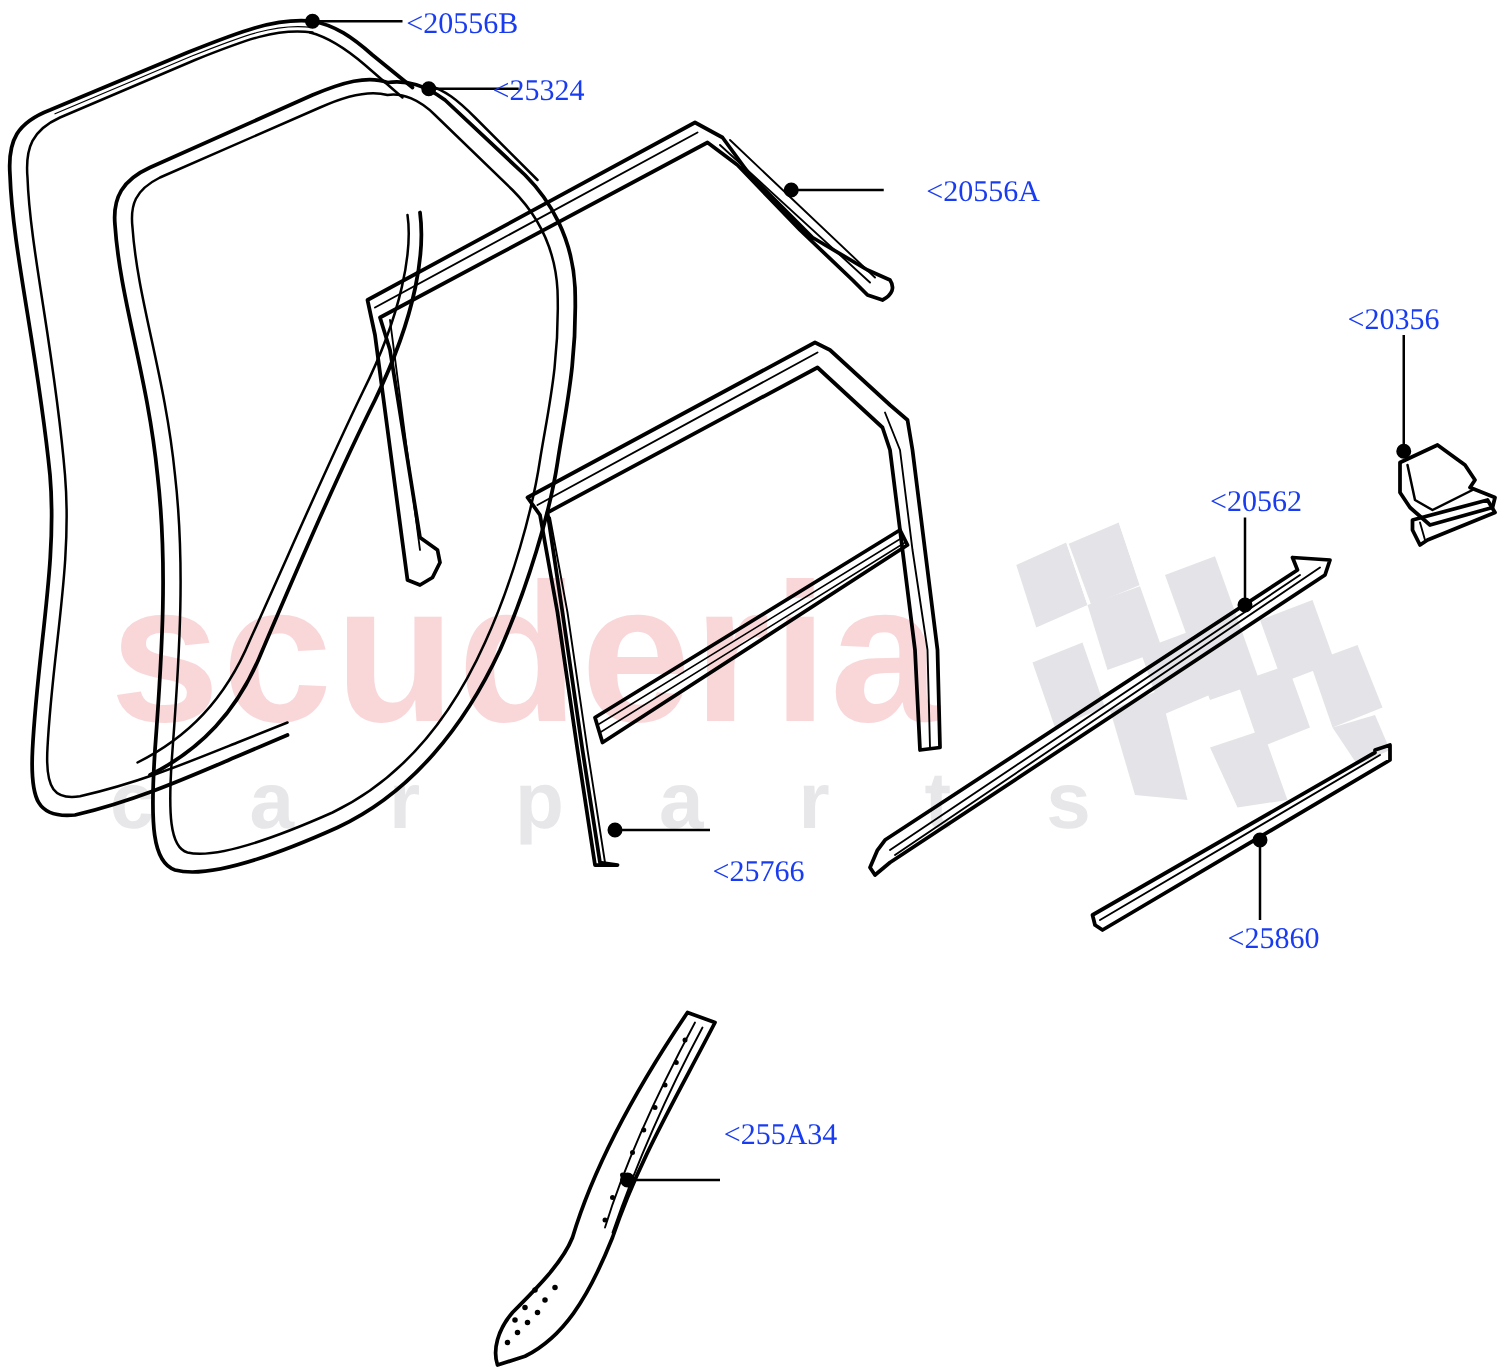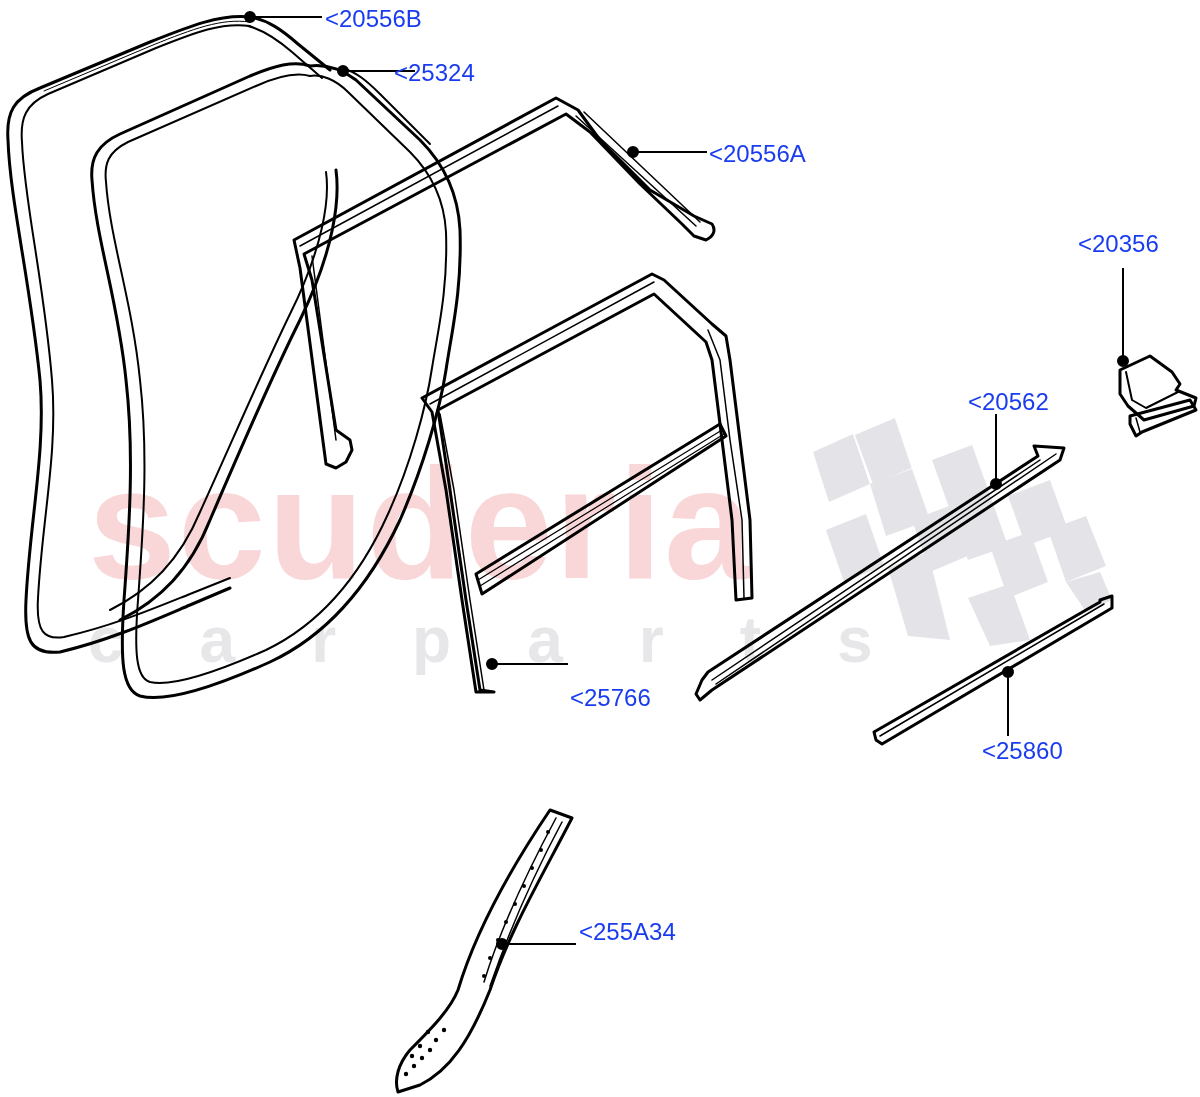--- a/index.html
+++ b/index.html
@@ -1,20 +1,20 @@
 <!DOCTYPE html>
 <html><head>
 <meta charset="utf-8">
 <style>
   html, body { margin: 0; padding: 0; background: #ffffff; }
   body { width: 1200px; height: 1097px; position: relative; overflow: hidden; font-family: "Liberation Sans", sans-serif; }
   #diagram { position: absolute; left: 0; top: 0; width: 1200px; height: 1097px; }
   .wm-main { position: absolute; left: 88px; top: 444px; font-family: "Liberation Sans", sans-serif; font-weight: bold; font-size: 158px; letter-spacing: 2px; color: #f9d7d9; line-height: 1; white-space: nowrap; }
   .wm-sub { position: absolute; left: 88px; top: 608px; font-family: "Liberation Sans", sans-serif; font-weight: bold; font-size: 64px; color: #e7e7ea; line-height: 1; white-space: nowrap; letter-spacing: 76px; }
-  .callout { position: absolute; font-family: Liberation Sans, sans-serif; font-size: 24px; color: #1a3cf0; line-height: 1; white-space: nowrap; cursor: pointer; text-align: center; }
+  .callout { position: absolute; font-family: Liberation Serif, serif; font-size: 24px; color: #1a3cf0; line-height: 1; white-space: nowrap; cursor: pointer; text-align: center; }
   .part { fill: none; stroke: #000; stroke-linejoin: round; stroke-linecap: round; }
 </style>
 </head>
 <body>
 
 <div class="wm-main">scuderia</div>
 <div class="wm-sub">carparts</div>
 
 <svg id="diagram" viewBox="0 0 1200 1097" xmlns="http://www.w3.org/2000/svg">
 
@@ -131,18 +131,18 @@
       <circle cx="492" cy="664" r="5"></circle>
     <line x1="1008" y1="672" x2="1008" y2="736"></line>
       <circle cx="1008" cy="672" r="5"></circle>
     <line x1="502" y1="944" x2="576" y2="944"></line>
       <circle cx="502" cy="944" r="5"></circle>
   </g>
 </svg>
 
 <div class="callout" style="left:325px; top:7px;">&lt;20556B</div>
 <div class="callout" style="left:394px; top:61px;">&lt;25324</div>
-<div class="callout" style="left:709px; top:142px;">&lt;20556A</div>
-<div class="callout" style="left:1078px; top:232px;">&lt;20356</div>
+<div class="callout" style="left:741px; top:142px;">&lt;20556A</div>
+<div class="callout" style="left:1078px; top:244px;">&lt;20356</div>
 <div class="callout" style="left:968px; top:390px;">&lt;20562</div>
 <div class="callout" style="left:570px; top:654px;margin-top:32px;">&lt;25766</div>
 <div class="callout" style="left:982px; top:739px;">&lt;25860</div>
-<div class="callout" style="left:579px; top:920px;">&lt;255A34</div>
+<div class="callout" style="left:579px; top:896px;">&lt;255A34</div>
 
 </body></html>

